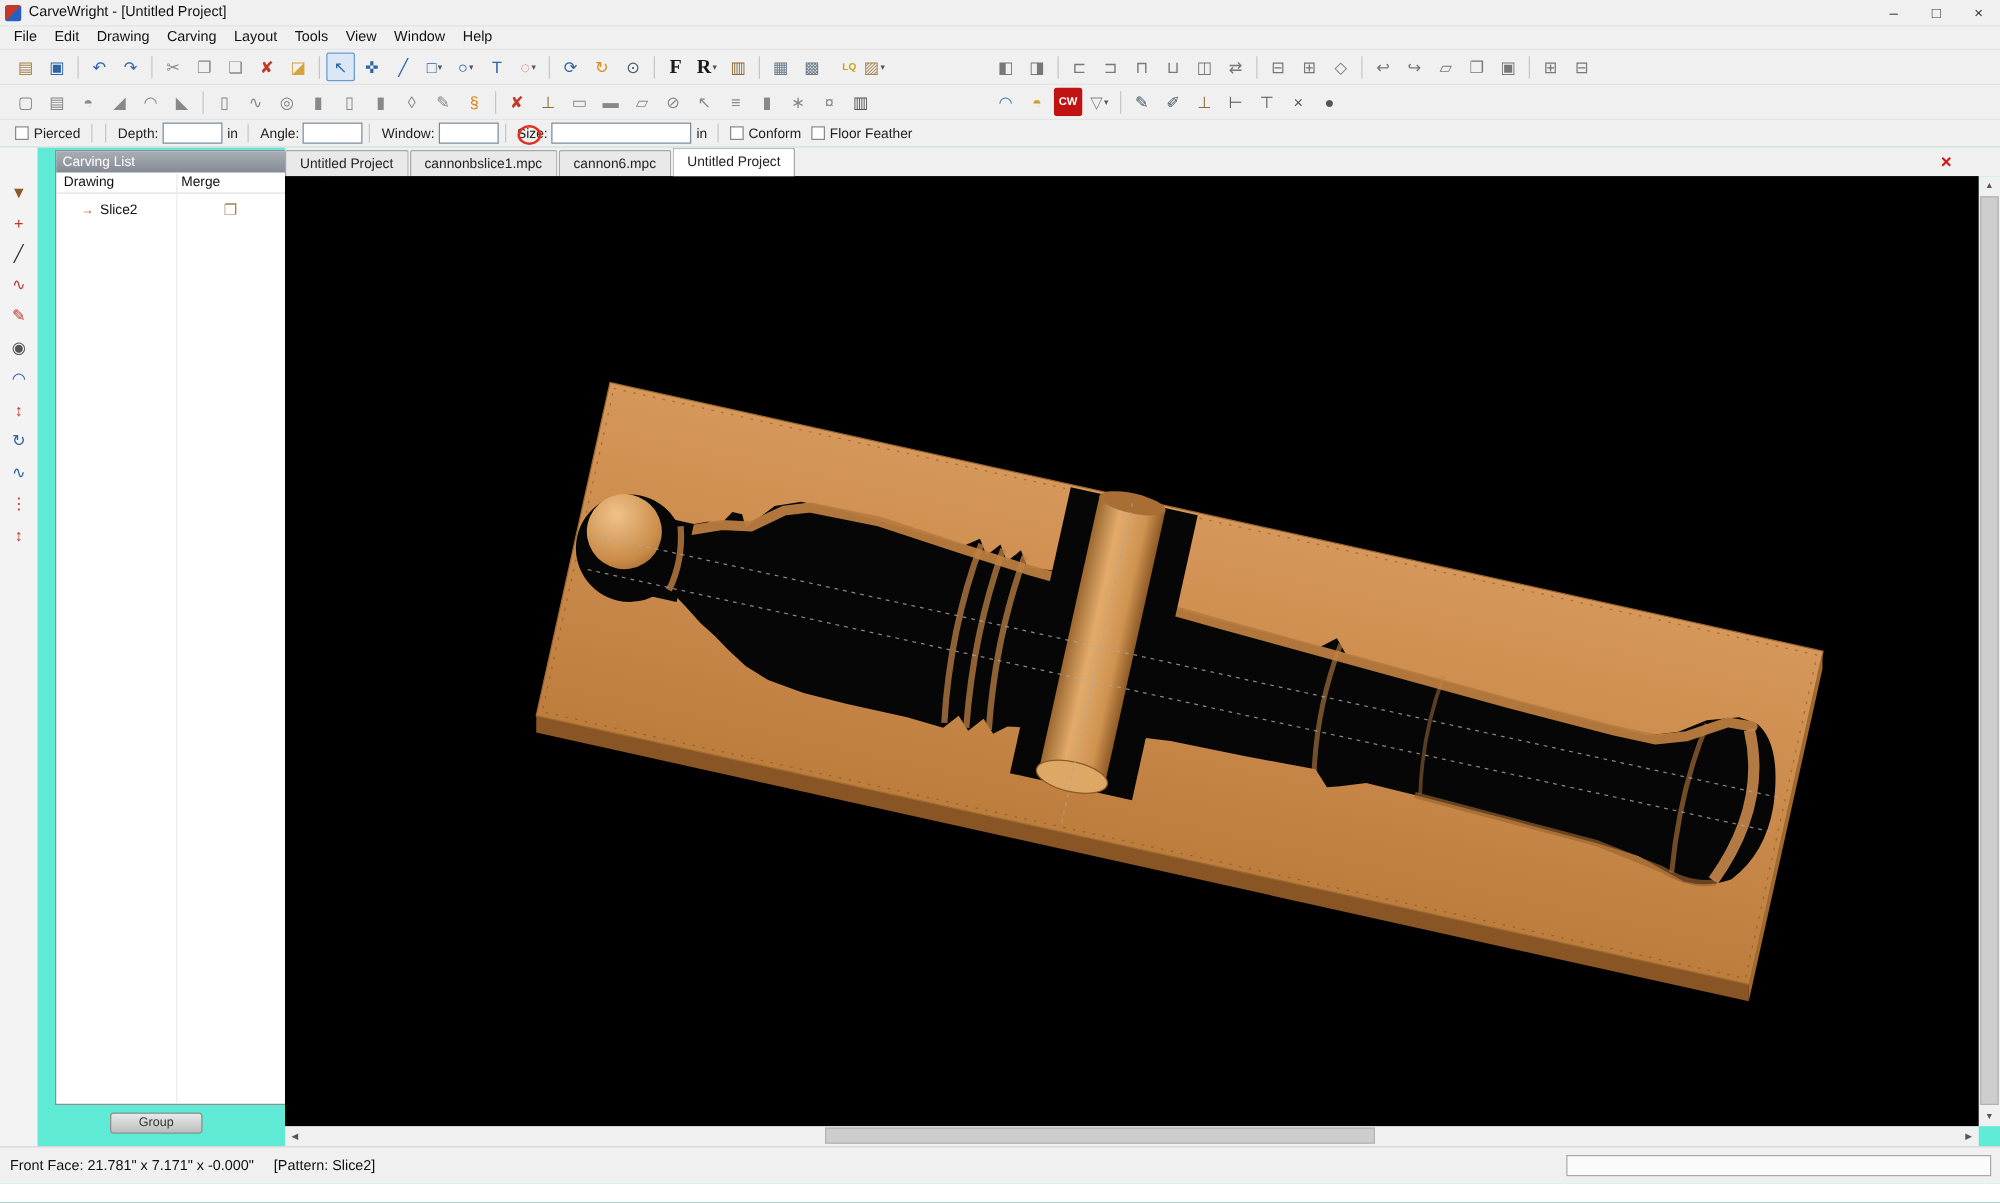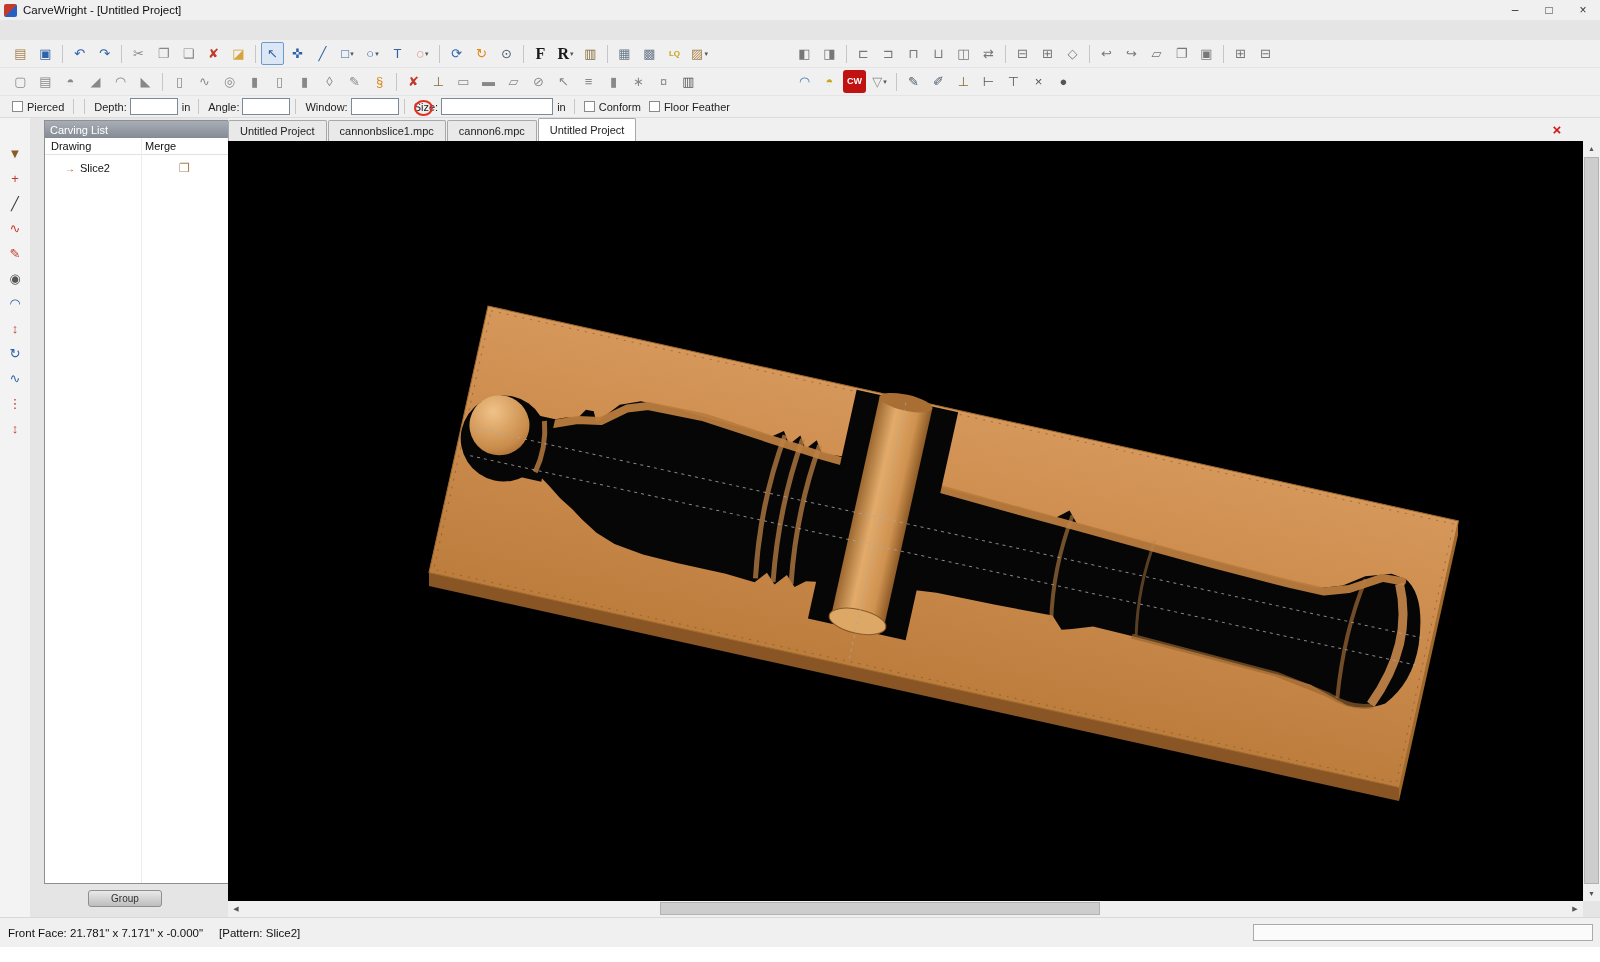--- a/index.html
+++ b/index.html
@@ -1,17 +1,17 @@
 <!DOCTYPE html>
 <html><head>
 <meta charset="utf-8">
 <style>
   *{box-sizing:border-box;margin:0;padding:0}
   html,body{width:1600px;height:962px;background:#fff}
-  #app{position:relative;width:1600px;height:962px;overflow:hidden;background:#e5e5e5;
+  #app{position:relative;width:1600px;height:962px;overflow:hidden;background:#5eead4;
        font-family:"Liberation Sans","DejaVu Sans",sans-serif;font-size:12px;color:#111}
 
   
   .titlebar{position:absolute;left:0;top:0;width:1600px;height:21px;background:#f0f0f0;
             display:flex;align-items:center;padding-left:4px;gap:6px;border-bottom:1px solid #e6e6e6}
   .app-icon{width:13px;height:13px;border-radius:2px;
             background:linear-gradient(135deg,#c23b2a 0 50%,#2a5fc2 50% 100%)}
   .title-text{font-size:11.5px}
   .win-controls{margin-left:auto;display:flex;height:21px}
   .win-btn{width:34px;display:flex;align-items:center;justify-content:center;font-size:12px;color:#333}
@@ -104,20 +104,40 @@
   <div class="titlebar" data-name="title-bar">
     <span class="app-icon" data-name="app-icon"></span>
     <span class="title-text" data-name="window-title">CarveWright - [Untitled Project]</span>
     <div class="win-controls" data-name="window-controls">
       <span class="win-btn" data-name="minimize-button">–</span>
       <span class="win-btn" data-name="restore-button">□</span>
       <span class="win-btn" data-name="close-button">×</span>
     </div>
   </div>
 
+  <div class="menubar" data-name="menu-bar">
+
+      <span class="menu-item" data-name="menu-file">File</span>
+
+      <span class="menu-item" data-name="menu-edit">Edit</span>
+
+      <span class="menu-item" data-name="menu-drawing">Drawing</span>
+
+      <span class="menu-item" data-name="menu-carving">Carving</span>
+
+      <span class="menu-item" data-name="menu-layout">Layout</span>
+
+      <span class="menu-item" data-name="menu-tools">Tools</span>
+
+      <span class="menu-item" data-name="menu-view">View</span>
+
+      <span class="menu-item" data-name="menu-window">Window</span>
+
+      <span class="menu-item" data-name="menu-help">Help</span>
+    </div>
 
   <div class="toolbar" id="tb1" data-name="toolbar-row-1">
     <div class="tb-group tb-left" data-name="toolbar1-left-group">
 
         <div class="tbtn" data-name="new-project-icon" style="color: rgb(168, 130, 78);">
           <span class="glyph" data-name="toolbar-button-glyph">▤</span>
         </div>
 
         <div class="tbtn" data-name="save-icon" style="color: rgb(47, 99, 168);">
           <span class="glyph" data-name="toolbar-button-glyph">▣</span>
@@ -228,21 +248,21 @@
         </div>
 
         <div class="tbtn" data-name="grid-icon" style="color: rgb(106, 122, 138);">
           <span class="glyph" data-name="toolbar-button-glyph">▦</span>
         </div>
 
         <div class="tbtn" data-name="snap-grid-icon" style="color: rgb(106, 122, 138);">
           <span class="glyph" data-name="toolbar-button-glyph">▩</span>
         </div>
 
-        <div class="tbtn" data-name="lq-view-icon" style="color: rgb(202, 164, 31);">
+        <div class="tbtn" data-name="lq-view-icon" style="color: rgb(202, 164, 31); justify-content: flex-end;">
           <span class="glyph" data-name="toolbar-button-glyph">LQ</span>
         </div>
 
         <div class="tbtn" data-name="texture-view-icon" data-dd="1" style="color: rgb(168, 130, 78);">
           <span class="glyph" data-name="toolbar-button-glyph">▨</span>
         </div>
       </div>
     <div class="tb-group tb-right" data-name="toolbar1-right-group">
 
         <div class="tbtn" data-name="board-flip-h-icon" style="color: rgb(119, 119, 119);">

